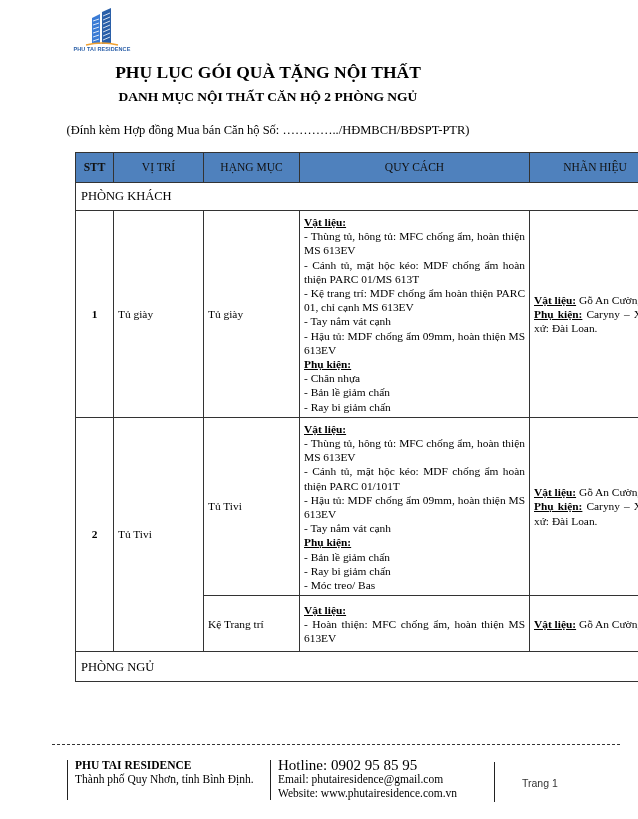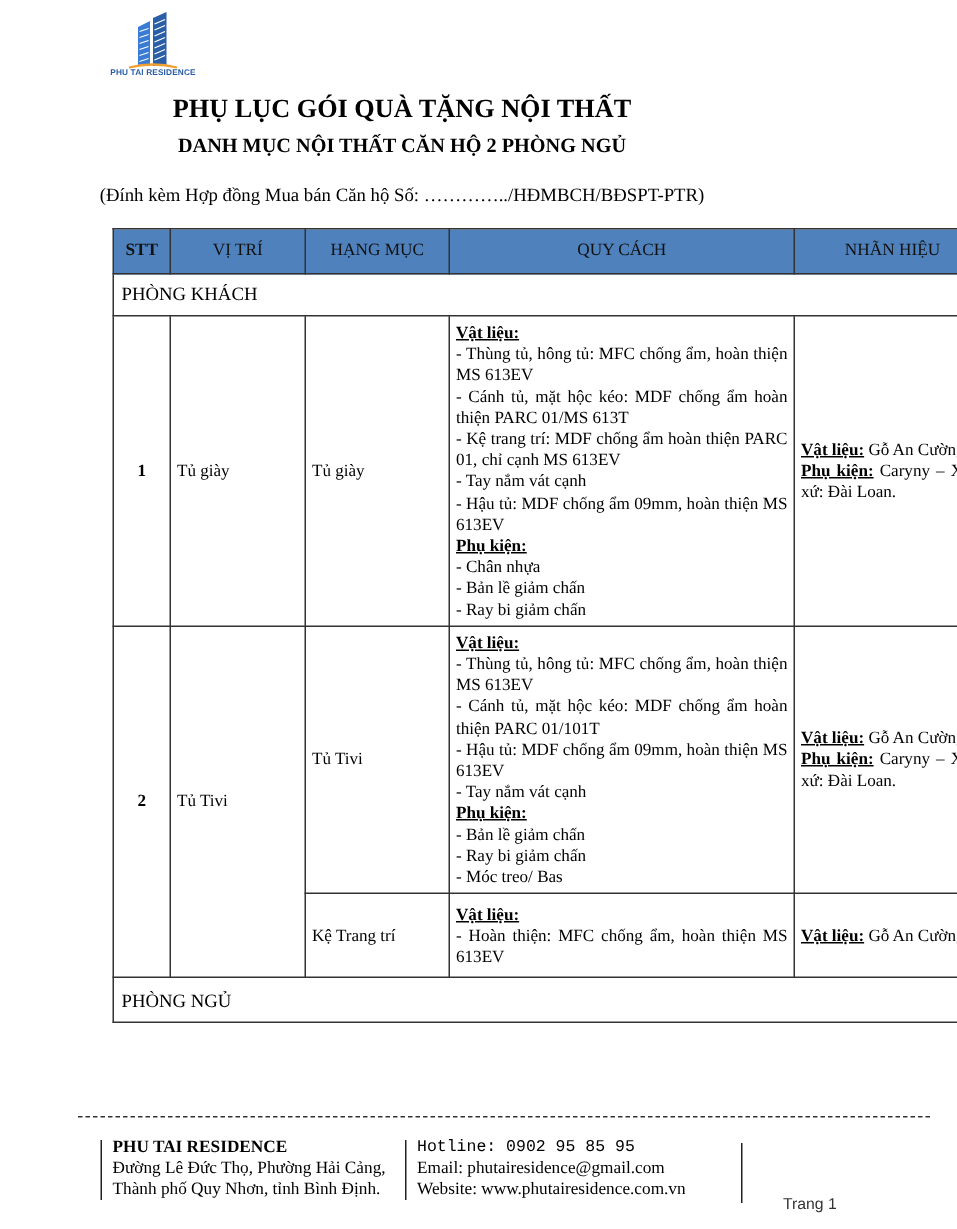--- a/index.html
+++ b/index.html
@@ -19,22 +19,22 @@
   .c-cat{width:87px;}
   .c-spec{width:221px;text-align:justify;padding:4px 4px 3px 4px;vertical-align:top;}
   .c-brand{text-align:justify;padding:0 4px;}
   .u{font-weight:bold;text-decoration:underline;}
   .line{display:block;}
   .dash{position:absolute;left:52px;top:744px;width:568px;border-top:1.3px dashed #333;}
   .footer{position:absolute;top:758px;font-size:11.5px;line-height:14px;}
   .vbar{position:absolute;width:1.3px;background:#222;}
   .f1{left:75px;}
   .f2{left:278px;}
-  .hot{font-family:Liberation Mono, monospace;font-size:11px;}
-  .f3{left:522px;top:776px;font-family:"Liberation Sans",sans-serif;font-size:10.5px;color:#333;margin-top:20px;}
+  .hot{font-family:Liberation Serif, serif;font-size:15px;}
+  .f3{left:522px;top:776px;font-family:"Liberation Sans",sans-serif;font-size:10.5px;color:#333;}
 </style>
 </head>
 <body>
 
 <div class="logo">
   <svg width="80" height="40" viewBox="0 0 80 40">
     <polygon points="30,10 38,6 38,36 30,36" fill="#3a7bd5"></polygon>
     <polygon points="40,4 49,0 49,36 40,36" fill="#2a5fa8"></polygon>
     <g stroke="#fff" stroke-width="0.8">
       <line x1="31" y1="13" x2="37" y2="11"></line>
@@ -131,21 +131,20 @@
     <td colspan="5" style="height:29px">PHÒNG NGỦ</td>
   </tr>
 </tbody>
   </table>
 
 <div class="dash"></div>
 
 <div class="vbar" style="left:67px;top:760px;height:40px"></div>
 <div class="footer f1">
   <div style="font-weight:bold">PHU TAI RESIDENCE</div>
-  <div>Đường Lê Đức Thọ, Phường Hải Cảng,</div>
   <div>Thành phố Quy Nhơn, tỉnh Bình Định.</div>
 </div>
 
 <div class="vbar" style="left:270px;top:760px;height:40px"></div>
 <div class="footer f2">
   <div class="hot">Hotline: 0902 95 85 95</div>
   <div>Email: phutairesidence@gmail.com</div>
   <div>Website: www.phutairesidence.com.vn</div>
 </div>
 

